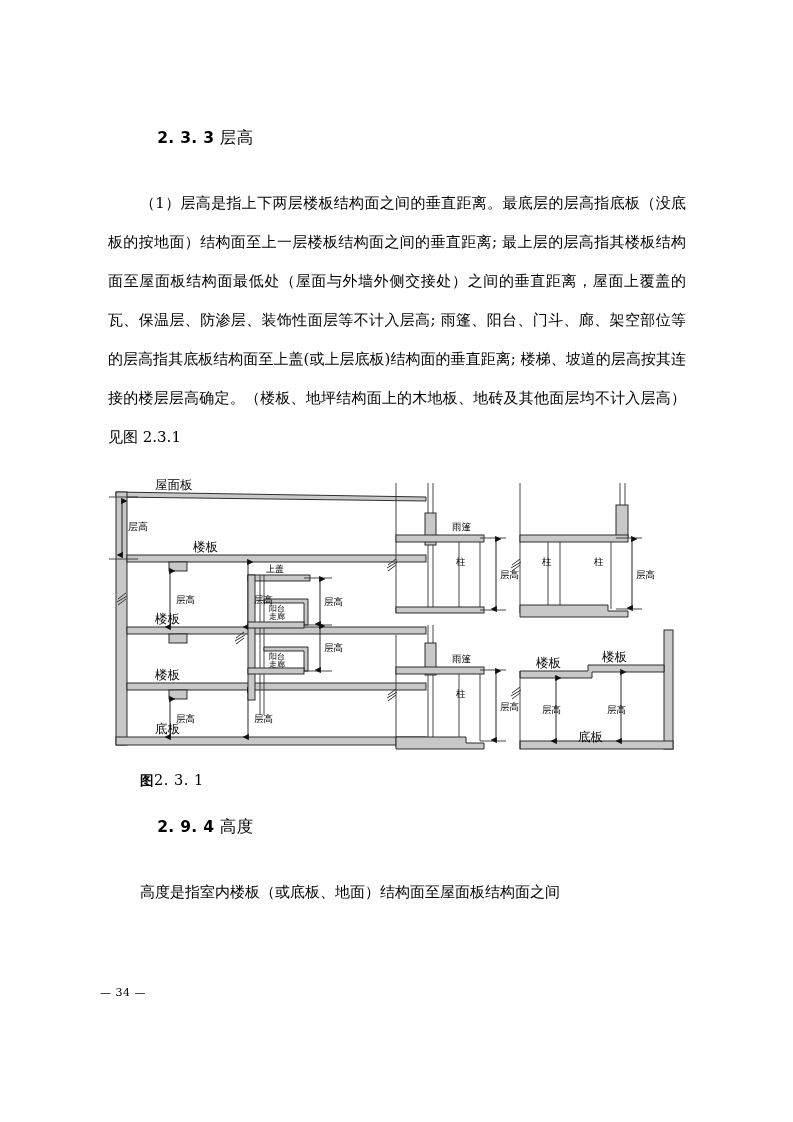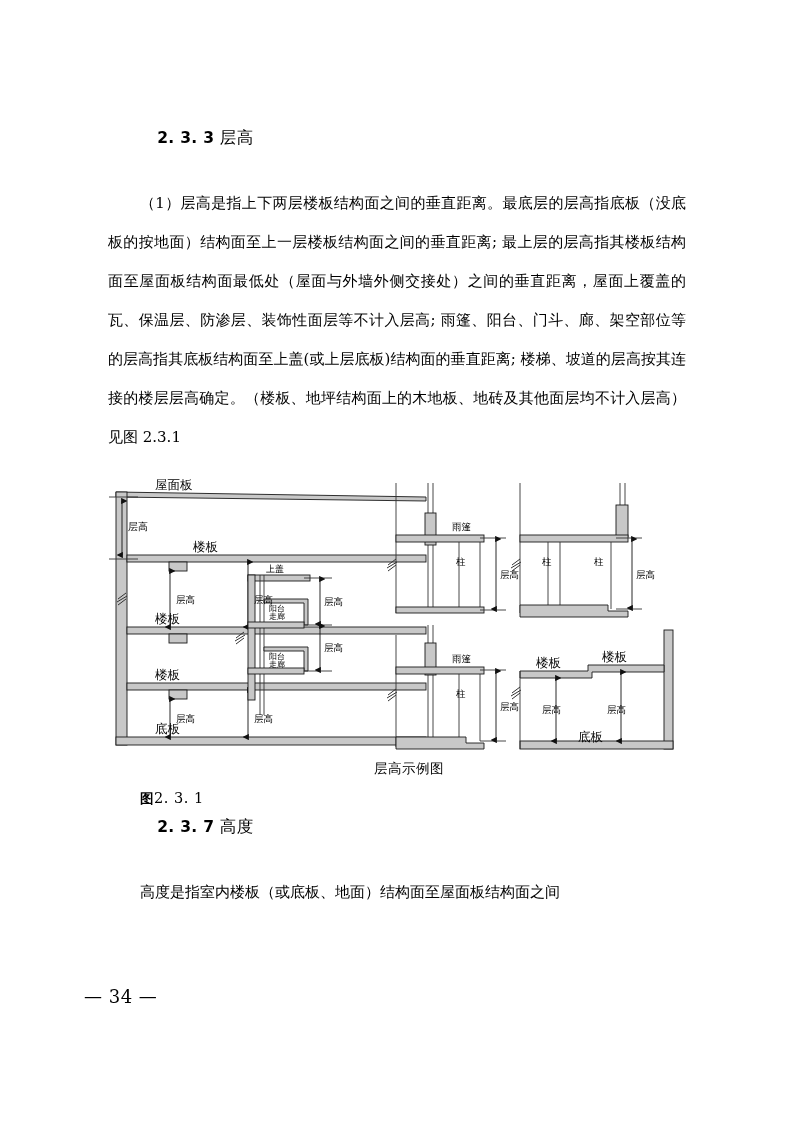--- a/index.html
+++ b/index.html
@@ -88,23 +88,23 @@
   }
 
   svg.diagram { display: block; }
   svg text {
     font-family: "DejaVu Sans", "Liberation Sans", sans-serif;
     fill: #000;
   }
 
   .pagenum {
     position: absolute;
-    left: 84px;
+    left: 100px;
     top: 986px;
-    font-size: 18px;
+    font-size: 11px;
     letter-spacing: 0.5px;
     font-family: "DejaVu Serif", "Liberation Serif", serif;
   }
 </style>
 </head>
 <body>
 
 <div class="page">
   <div class="content">
 
@@ -296,30 +296,29 @@
         <text x="348" y="222" font-size="9.5">柱</text>
         <text x="392" y="235" font-size="9.5">层高</text>
 
         <text x="428" y="192" font-size="12.5">楼板</text>
         <text x="494" y="186" font-size="12.5">楼板</text>
         <text x="434" y="238" font-size="9.5">层高</text>
         <text x="499" y="238" font-size="9.5">层高</text>
         <text x="470" y="266" font-size="12.5">底板</text>
       </svg>
 
-      <div class="fig-caption-1">层高示例图</div>
       <div class="fig-caption-2">
         <span class="fignum">图</span><span>2. 3. 1</span>
       </div>
     </div>
 
     <div class="gap-md"></div>
 
     <div class="sec-heading">
-      <span class="num">2. 3. 7</span><span class="ttl"> 高度</span>
+      <span class="num">2. 9. 4</span><span class="ttl"> 高度</span>
     </div>
 
     <p class="body-par indent">高度是指室内楼板（或底板、地面）结构面至屋面板结构面之间</p>
 
   </div>
 
   <div class="pagenum">— 34 —</div>
 </div>
 
 </body></html>

